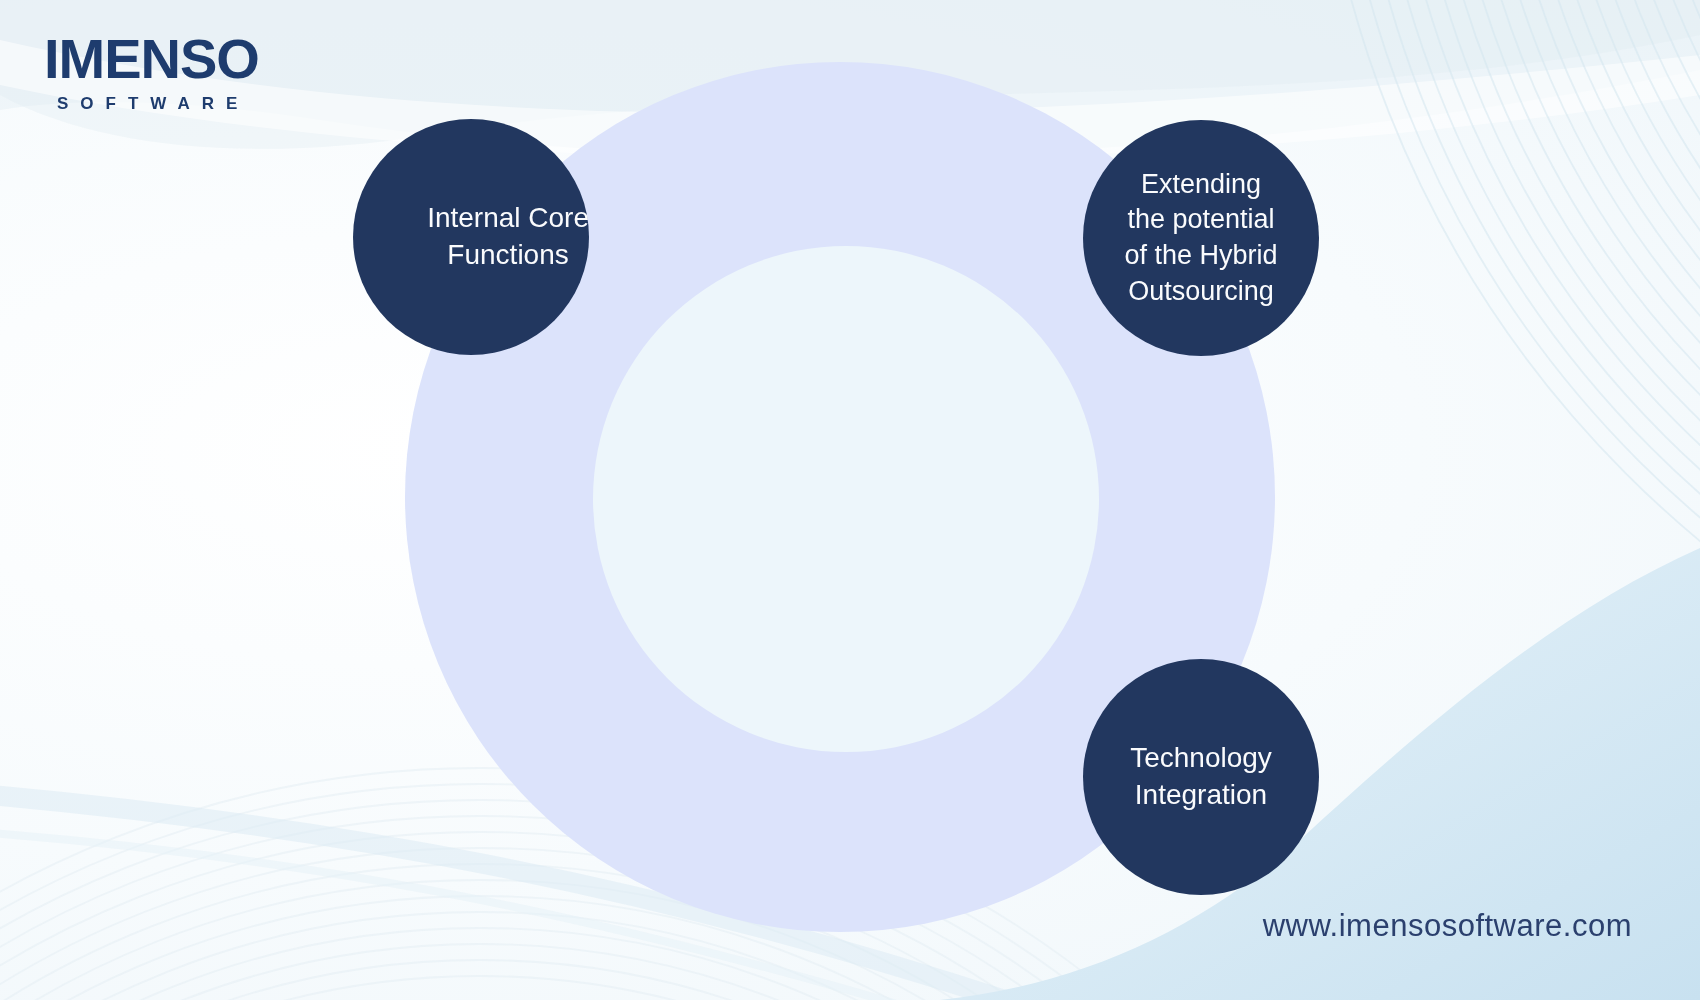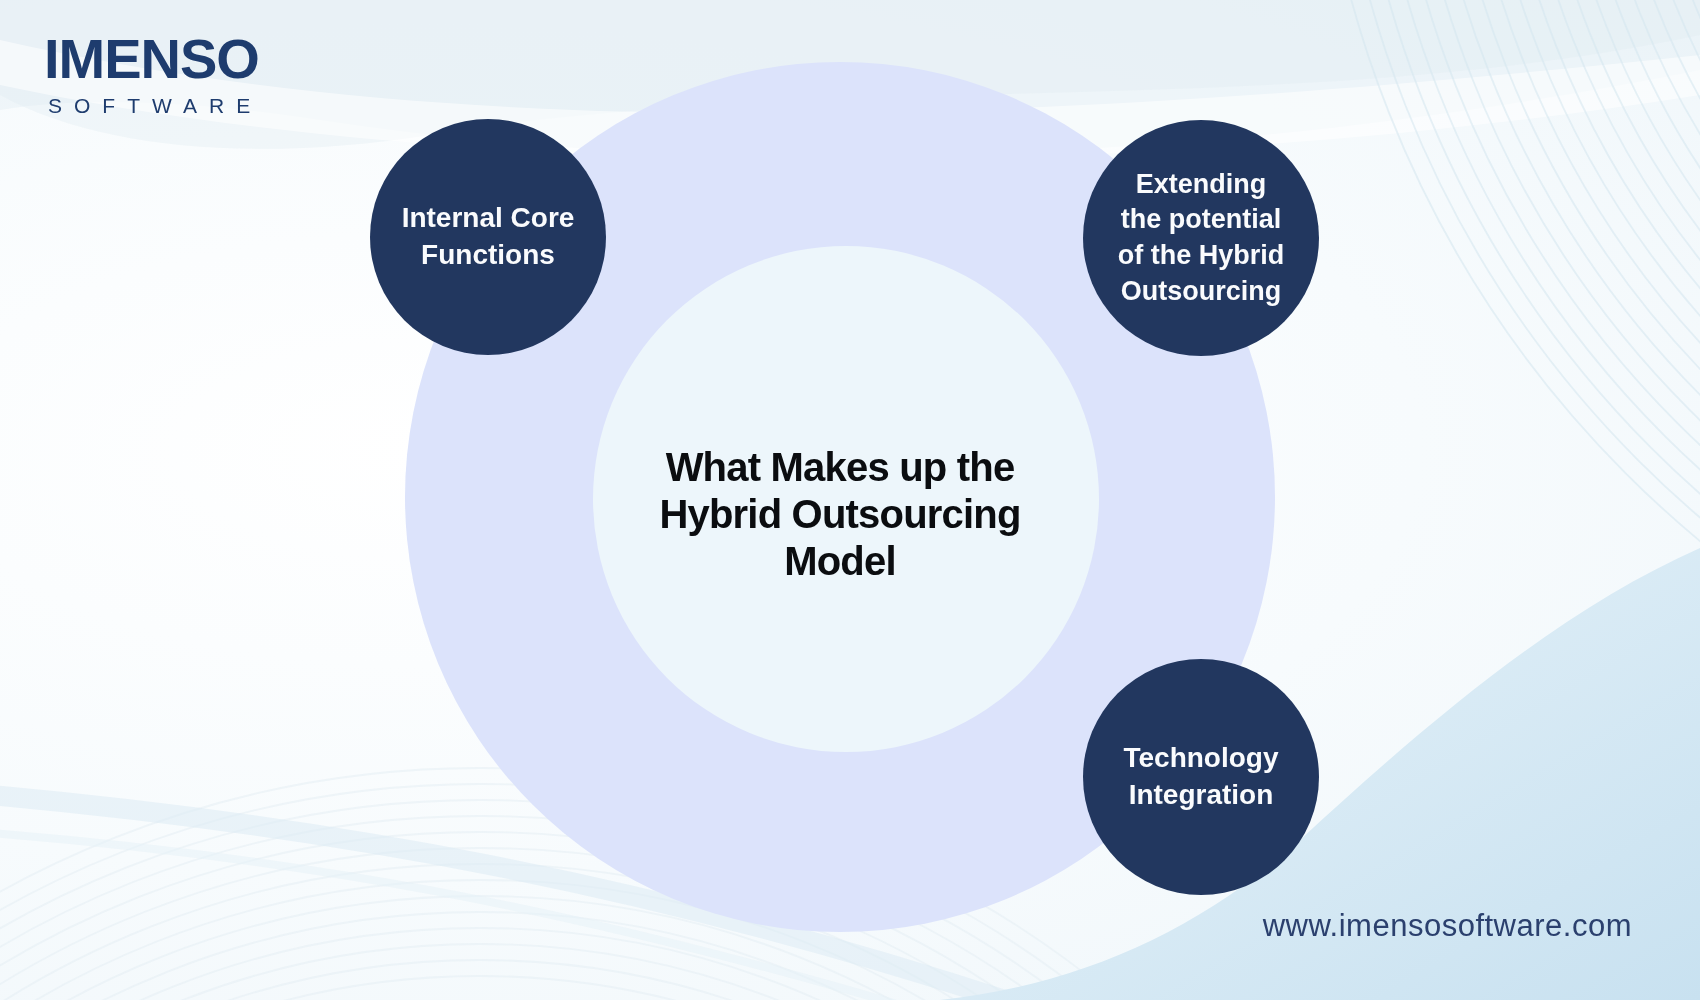--- a/index.html
+++ b/index.html
@@ -29,35 +29,35 @@
   .ring{fill:var(--ring);}
   .inner{fill:var(--inner-circle);}
   .top-wave-a{fill:#e6eff5;opacity:.5;}
   .top-wave-b{fill:#dfeaf2;opacity:.35;}
   .top-wave-hl{fill:#ffffff;opacity:.55;}
   .bl-band{stroke:#dcebf4;stroke-width:20;fill:none;opacity:.55;}
   .bl-band-thin{stroke:#e6f1f7;stroke-width:8;fill:none;opacity:.5;}
 
   .logo{position:absolute;left:44px;top:30px;color:var(--logo-text);}
   .logo-name{font-size:56px;font-weight:700;letter-spacing:-1px;line-height:1.05;}
-  .logo-sub{font-size:21px;font-weight:400;letter-spacing:12px;margin-top:5px;padding-left:4px;}
+  .logo-sub{font-size:17px;font-weight:700;letter-spacing:12px;margin-top:5px;padding-left:4px;margin-left:9px;}
 
   .title{
     position:absolute;left:590px;top:444px;width:500px;
     text-align:center;font-size:40px;font-weight:700;
     color:var(--title-text);line-height:47px;letter-spacing:-0.8px;
   }
 
   .node{
     position:absolute;width:236px;height:236px;border-radius:50%;
     background:var(--navy-circle);color:var(--node-text);
     display:flex;align-items:center;justify-content:center;
-    text-align:center;font-weight:700;font-size:28px;line-height:1.32;
+    text-align:center;font-weight:400;font-size:28px;line-height:1.32;
   }
-  .node-tl{left:370px;top:119px;}
+  .node-tl{left:353px;top:119px;justify-content:flex-end;}
   .node-tr{left:1083px;top:120px;font-size:27px;}
   .node-bl{left:354px;top:658px;}
   .node-br{left:1083px;top:659px;}
 
   .website{
     position:absolute;right:68px;top:908px;
     font-size:31px;font-weight:500;color:var(--url-text);letter-spacing:.5px;text-align:right;
   }
 </style>
 </head>
@@ -127,21 +127,20 @@
 
     <circle class="ring" cx="840" cy="497" r="435"></circle>
     <circle class="inner" cx="846" cy="499" r="253"></circle>
   </svg>
 
   <div class="logo">
     <div class="logo-name">IMENSO</div>
     <div class="logo-sub">SOFTWARE</div>
   </div>
 
-  <div class="title">What Makes up the<br>Hybrid Outsourcing<br>Model</div>
 
   <div class="node node-tl">
     <span>Internal Core<br>Functions</span>
   </div>
   <div class="node node-tr">
     <span>Extending<br>the potential<br>of the Hybrid<br>Outsourcing</span>
   </div>
   <div class="node node-br">
     <span>Technology<br>Integration</span>
   </div>

